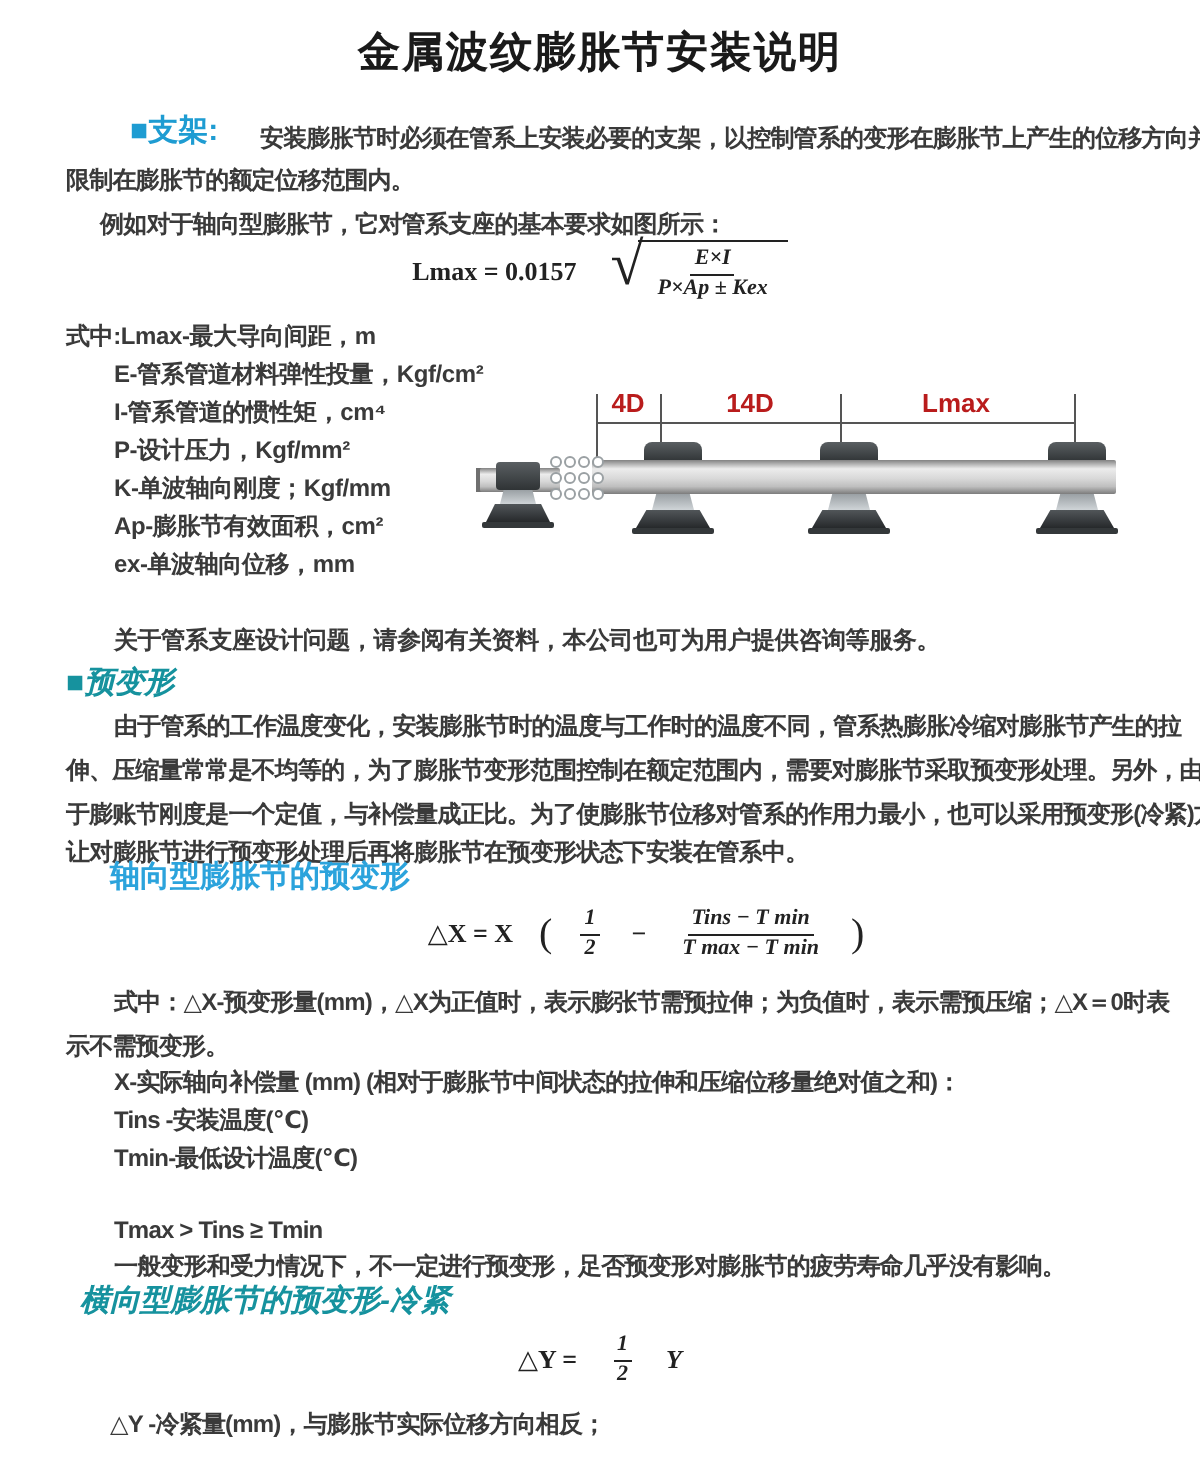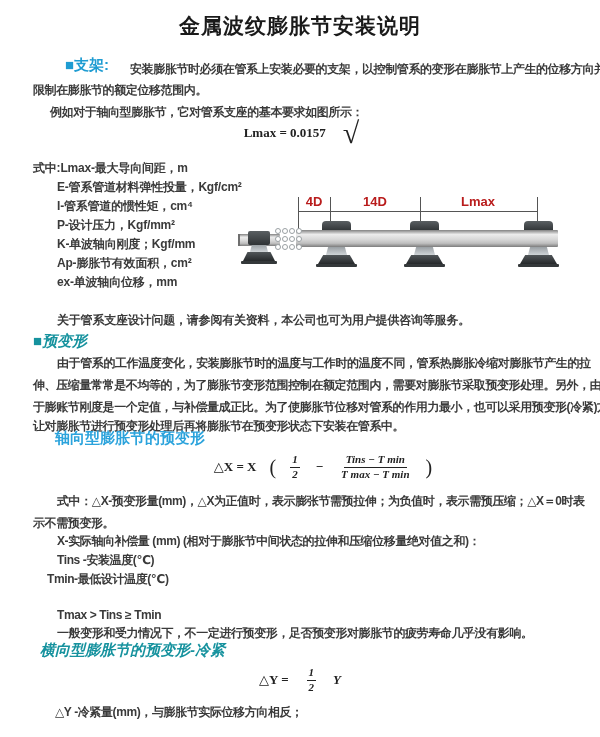--- a/index.html
+++ b/index.html
@@ -78,20 +78,26 @@
     <span>■</span><span>支架:</span>
   </div>
   <div class="abs body-line" style="left:130px;top:61px;">安装膨胀节时必须在管系上安装必要的支架，以控制管系的变形在膨胀节上产生的位移方向并</div>
   <div class="abs body-line" style="left:33px;top:82px;">限制在膨胀节的额定位移范围内。</div>
   <div class="abs body-line" style="left:50px;top:104px;">例如对于轴向型膨胀节，它对管系支座的基本要求如图所示：</div>
 
   <div class="formula" style="top:120px;">
     <span class="f-lhs">Lmax = 0.0157</span>
     <span class="radical">
       <span class="rad-sign">√</span>
+      <span class="radicand">
+        <span class="frac">
+          <span class="num">E×I</span>
+          <span class="den">P×Ap ± Kex</span>
+        </span>
+      </span>
     </span>
   </div>
 
   <div class="abs def-line" style="left:33px;top:160px;">式中:Lmax-最大导向间距，m</div>
   <div class="abs def-line" style="left:57px;top:179px;">E-管系管道材料弹性投量，Kgf/cm²</div>
   <div class="abs def-line" style="left:57px;top:198px;">I-管系管道的惯性矩，cm⁴</div>
   <div class="abs def-line" style="left:57px;top:217px;">P-设计压力，Kgf/mm²</div>
   <div class="abs def-line" style="left:57px;top:236px;">K-单波轴向刚度；Kgf/mm</div>
   <div class="abs def-line" style="left:57px;top:255px;">Ap-膨胀节有效面积，cm²</div>
   <div class="abs def-line" style="left:57px;top:274px;">ex-单波轴向位移，mm</div>
@@ -170,21 +176,21 @@
       <span class="num">Tins − T min</span>
       <span class="den">T max − T min</span>
     </span>
     <span class="paren">)</span>
   </div>
 
   <div class="abs body-line" style="left:57px;top:493px;">式中：△X-预变形量(mm)，△X为正值时，表示膨张节需预拉伸；为负值时，表示需预压缩；△X＝0时表</div>
   <div class="abs body-line" style="left:33px;top:515px;">示不需预变形。</div>
   <div class="abs body-line" style="left:57px;top:533px;">X-实际轴向补偿量 (mm) (相对于膨胀节中间状态的拉伸和压缩位移量绝对值之和)：</div>
   <div class="abs body-line" style="left:57px;top:552px;">Tins -安装温度(℃)</div>
-  <div class="abs body-line" style="left:47px;top:571px;">Tmin-最低设计温度(℃)</div>
+  <div class="abs body-line" style="left:57px;top:571px;">Tmin-最低设计温度(℃)</div>
   <div class="abs body-line" style="left:57px;top:608px;">Tmax &gt; Tins ≥ Tmin</div>
   <div class="abs body-line" style="left:57px;top:625px;">一般变形和受力情况下，不一定进行预变形，足否预变形对膨胀节的疲劳寿命几乎没有影响。</div>
 
   <div class="abs sec-head teal" style="left:40px;top:641px;">横向型膨胀节的预变形-冷紧</div>
 
   <div class="formula" style="top:666px;">
     <span class="f-lhs" style="margin-right:4px;">△Y =</span>
     <span class="frac">
       <span class="num">1</span>
       <span class="den">2</span>

